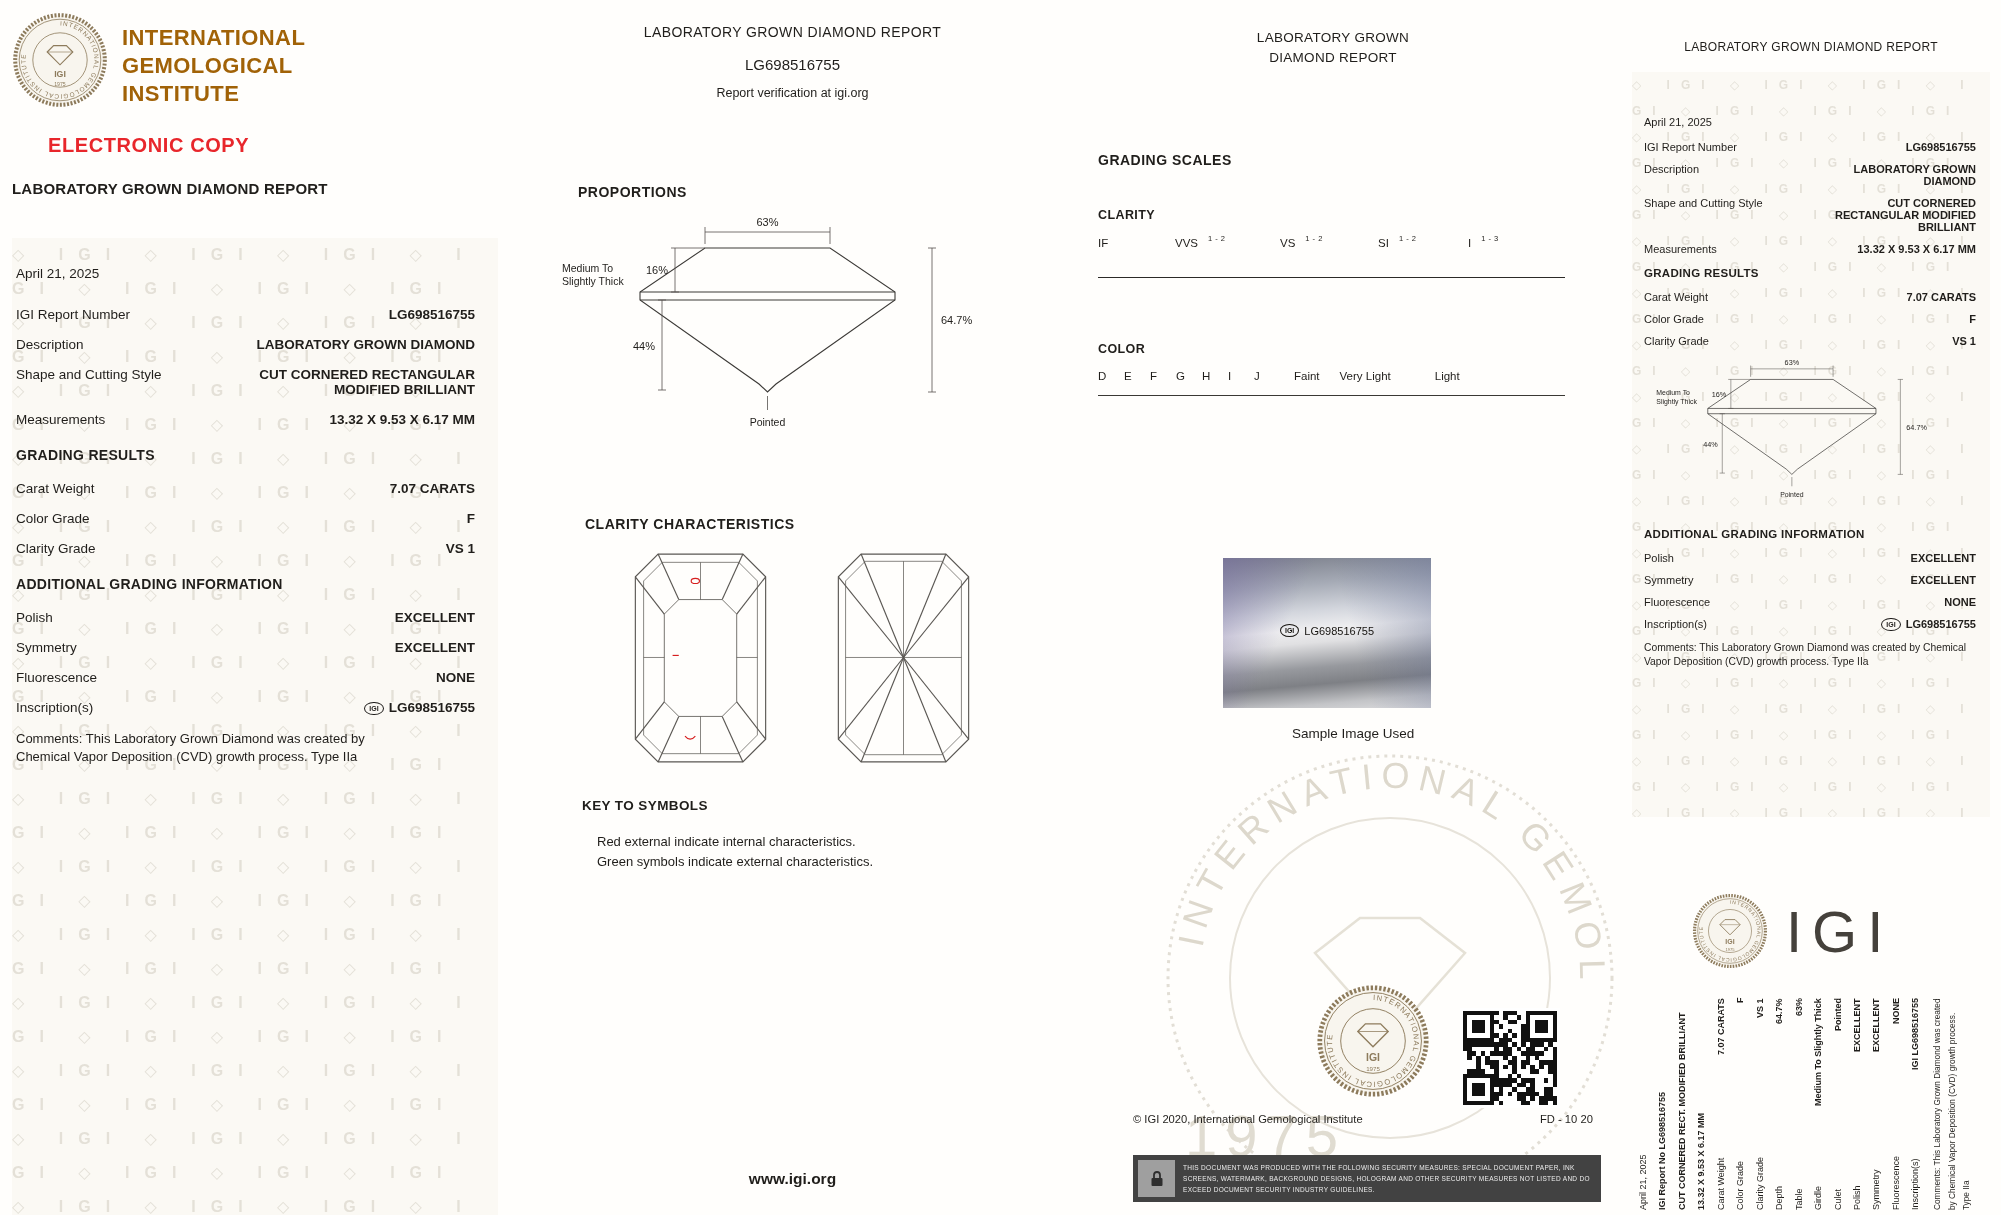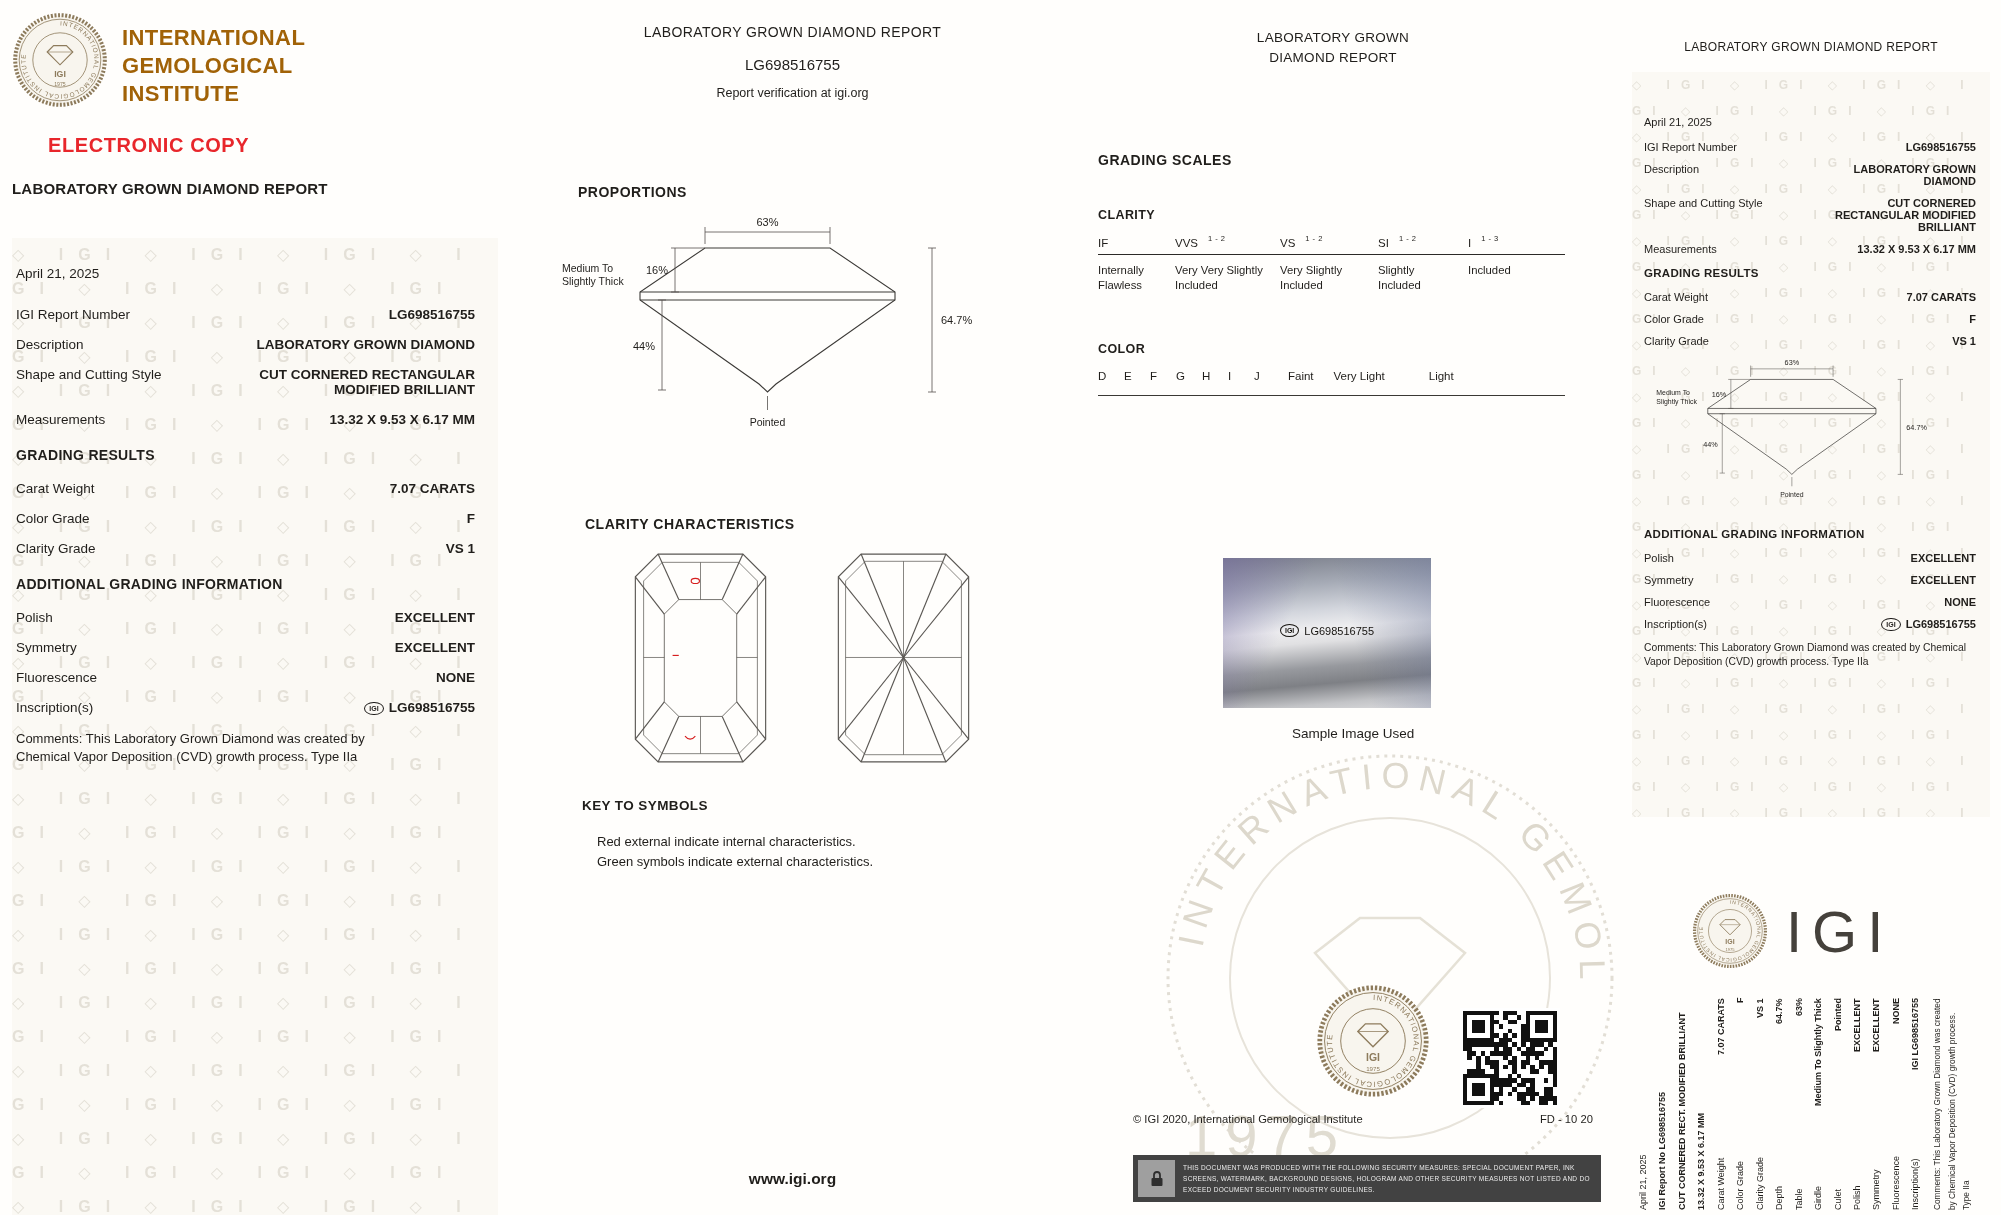--- a/index.html
+++ b/index.html
@@ -35,30 +35,30 @@
 .p2-cc-title{left:585px;top:516px;font-size:14px;font-weight:700;letter-spacing:.5px}
 .p2-cc{left:633px;top:552px;display:flex;gap:68px}
 .p2-key-title{left:582px;top:798px;font-size:13.5px;font-weight:700;letter-spacing:.4px}
 .p2-key{left:597px;top:832px;font-size:13px;line-height:1.5}
 .p2-site{left:560px;top:1170px;width:465px;text-align:center;font-size:15.5px;font-weight:700}
 
 .p3-head{left:1163px;top:28px;width:340px;text-align:center;font-size:13.5px;line-height:1.5;letter-spacing:.3px}
 .p3-gs{left:1098px;top:152px;font-size:14px;font-weight:700;letter-spacing:.5px}
 .p3-cl{left:1098px;top:208px;font-size:12.5px;font-weight:700;letter-spacing:.4px}
 .p3-ct{left:1098px;top:233px;width:467px}
-.chead{display:flex;border-bottom:1.5px solid #2c2a27;padding-bottom:3px}
+.chead{display:flex;border-bottom:1.5px solid #2c2a27;padding-bottom:26px}
 .cdesc{display:flex;padding-top:8px}
 .cc1{width:77px}.cc2{width:105px}.cc3{width:98px}.cc4{width:90px}.cc5{flex:1}
 .chead .ab{font-size:11.5px}
 .chead sup{font-size:7.5px;margin-left:10px;letter-spacing:.5px}
 .cdesc div{font-size:11.3px;line-height:1.3;padding-right:12px}
 .p3-co{left:1098px;top:342px;font-size:12.5px;font-weight:700;letter-spacing:.4px}
 .p3-cr{left:1098px;top:370px;width:467px;display:flex;align-items:flex-start;border-bottom:1px solid #3a3834;padding-bottom:13px;font-size:11.5px}
 .p3-cr .lt{width:26px}
-.p3-cr .rg1{margin-left:8px}
+.p3-cr .rg1{margin-left:14px}
 .p3-cr .rg2{margin-left:20px}
 .p3-cr .rg3{margin-left:44px}
 .p3-sample{left:1223px;top:558px;width:208px;height:150px;
  background:linear-gradient(115deg,rgba(122,112,165,.55) 0%,rgba(122,112,165,0) 34%),
  linear-gradient(255deg,rgba(105,115,150,.45) 0%,rgba(200,205,215,0) 40%),
  linear-gradient(175deg,#787c88 0%,#a6abb6 20%,#d3d6dd 36%,#eeeef0 47%,#e0e0e2 55%,#97999e 70%,#7e8085 80%,#c3c4c7 92%,#dcdcde 100%)}
 .p3-ins{position:absolute;left:0;top:66px;width:100%;display:flex;justify-content:center;align-items:center;font-size:11px;color:#15130f}
 .p3-caption{left:1292px;top:726px;width:208px;text-align:left;font-size:13.5px}
 .p3-wm{left:1155px;top:748px}
 .p3-seal{left:1316px;top:984px}
@@ -276,27 +276,20 @@
   <div class="abs p3-gs">GRADING SCALES</div>
   <div class="abs p3-cl">CLARITY</div>
   <div class="abs p3-ct">
     <div class="chead">
       <div class="cc1"><span class="ab">IF</span><sup></sup></div>
       <div class="cc2"><span class="ab">VVS</span><sup>1 - 2</sup></div>
       <div class="cc3"><span class="ab">VS</span><sup>1 - 2</sup></div>
       <div class="cc4"><span class="ab">SI</span><sup>1 - 2</sup></div>
       <div class="cc5"><span class="ab">I</span><sup>1 - 3</sup></div>
     </div>
-    <div class="cdesc">
-      <div class="cc1">Internally Flawless</div>
-      <div class="cc2">Very Very Slightly Included</div>
-      <div class="cc3">Very Slightly Included</div>
-      <div class="cc4">Slightly Included</div>
-      <div class="cc5">Included</div>
-    </div>
   </div>
   <div class="abs p3-co">COLOR</div>
   <div class="abs p3-cr">
     <span class="lt">D</span>
     <span class="lt">E</span>
     <span class="lt">F</span>
     <span class="lt">G</span>
     <span class="lt">H</span>
     <span class="lt">I</span>
     <span class="lt">J</span>

